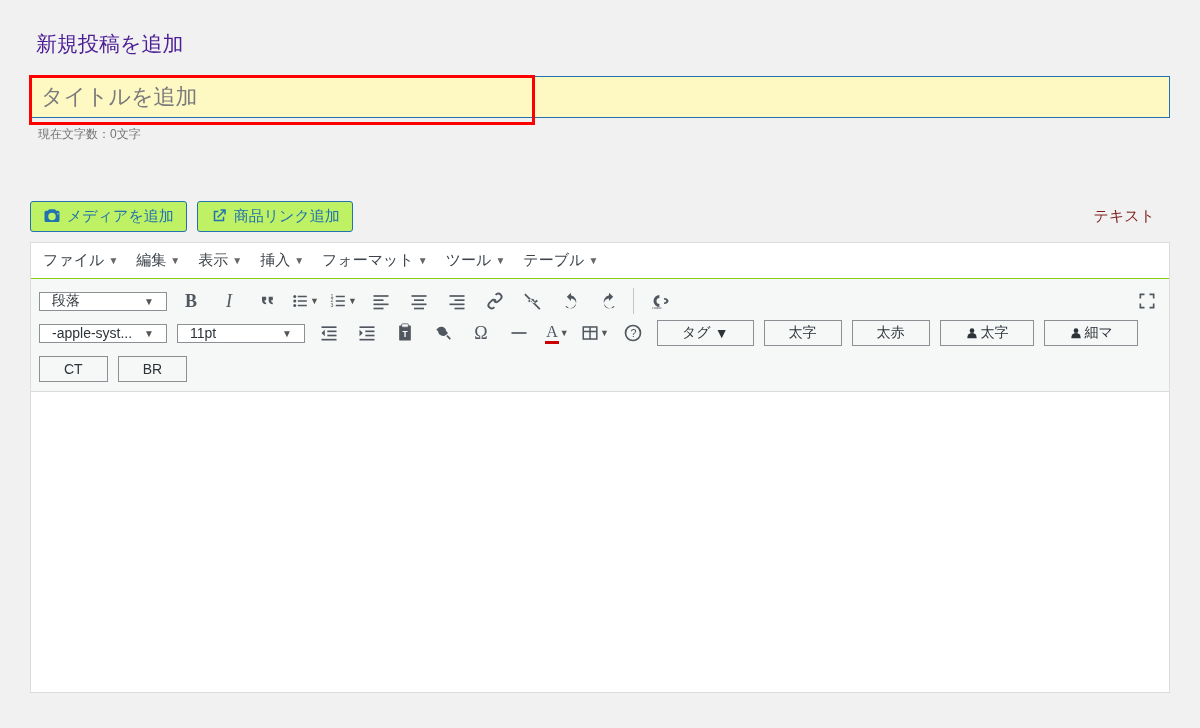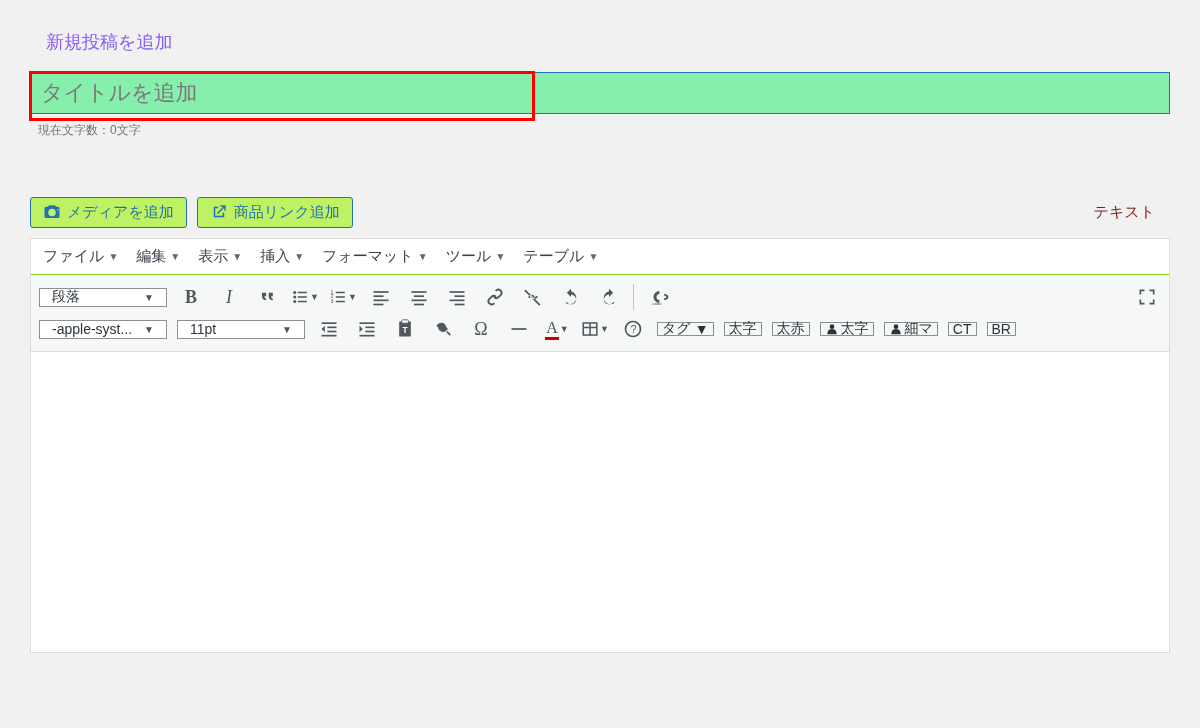--- a/index.html
+++ b/index.html
@@ -1,18 +1,18 @@
 <!DOCTYPE html>
 <html><head>
 <meta charset="utf-8">
 <style>
   html,body{margin:0;padding:0;width:1200px;height:728px;background:#f1f1f1;font-family:-apple-system,BlinkMacSystemFont,"Hiragino Kaku Gothic ProN","Hiragino Sans",Meiryo,sans-serif;color:#1d2327;overflow:hidden}
   .wrap{padding:20px 30px}
-  h1.page-title{font-size:18px;font-weight:500;margin:10px 16px 18px;color:#8b5cf6}
-  .title-box{position:relative;box-sizing:border-box;width:100%;height:42px;border:1px solid #2271b1;background:#86efac}
+  h1.page-title{font-size:21px;font-weight:500;margin:10px 6px 18px;color:#4c1d95}
+  .title-box{position:relative;box-sizing:border-box;width:100%;height:42px;border:1px solid #2271b1;background:#fef9c3}
   .title-box input{width:100%;height:40px;border:none;outline:none;font-size:22px;padding:0 10px;color:#7b7b7b;background:transparent}
   .title-box input::placeholder{color:#7b7b7b}
   .title-highlight{position:absolute;top:-2px;left:-2px;width:500px;height:44px;border:3px solid red;pointer-events:none}
   .char-count{font-size:12px;color:#737373;margin:8px 0 0 8px}
   .spacer{height:55px}
   .primary-btn-row{display:flex;align-items:center;gap:10px;margin-bottom:8px}
   .tab-switch{margin-left:auto;display:flex}
   .tab-switch .tab{padding:8px 14px;font-size:15px;background:#f1f1f1;border:1px solid transparent;border-bottom:none;cursor:pointer;color:#7f1d1d}
   .tab-switch .tab.active{background:#f6f7f7;border-color:#c3c4c7;color:#1d2327}
   .pbtn{display:inline-flex;align-items:center;gap:6px;background:#bef264;border:1px solid #2271b1;color:#2271b1;padding:5px 12px;font-size:15px;border-radius:3px;cursor:pointer}
@@ -26,21 +26,21 @@
   .select{display:inline-flex;align-items:center;justify-content:space-between;background:#fff;border:1px solid #8c8f94;padding:2px 12px;font-size:14px;color:#2c3338;cursor:pointer;height:19px;box-sizing:border-box}
   .select .caret{font-size:10px;color:#555;margin-left:8px}
   .sel-para{width:128px}
   .sel-font{width:128px}
   .sel-size{width:128px}
   .icon-btn{display:inline-flex;align-items:center;justify-content:center;width:28px;height:26px;color:#50575e;cursor:pointer}
   .icon-btn svg{width:20px;height:20px;fill:#50575e}
   .icon-btn .caret{font-size:9px;margin-left:1px;color:#555}
   .icon-btn.codoc{width:32px}
   .icon-btn.codoc svg{width:24px}
-  .text-btn{display:inline-flex;align-items:center;background:#f6f7f7;border:1px solid #8c8f94;padding:3px 4px;font-size:14px;color:#2c3338;cursor:pointer;height:14px;box-sizing:border-box;gap:2px}
+  .text-btn{display:inline-flex;align-items:center;background:#f6f7f7;border:1px solid #8c8f94;padding:3px 24px;font-size:14px;color:#2c3338;cursor:pointer;height:26px;box-sizing:border-box;gap:2px}
   .text-btn svg.person{width:14px;height:14px;fill:#2c3338}
   .right-push{margin-left:auto}
   .tb-sep{width:1px;height:26px;background:transparent}
   .content-area{height:300px;background:#fff}
 </style>
 </head>
 <body>
 
 <div class="wrap">
   <h1 class="page-title">新規投稿を追加</h1>

